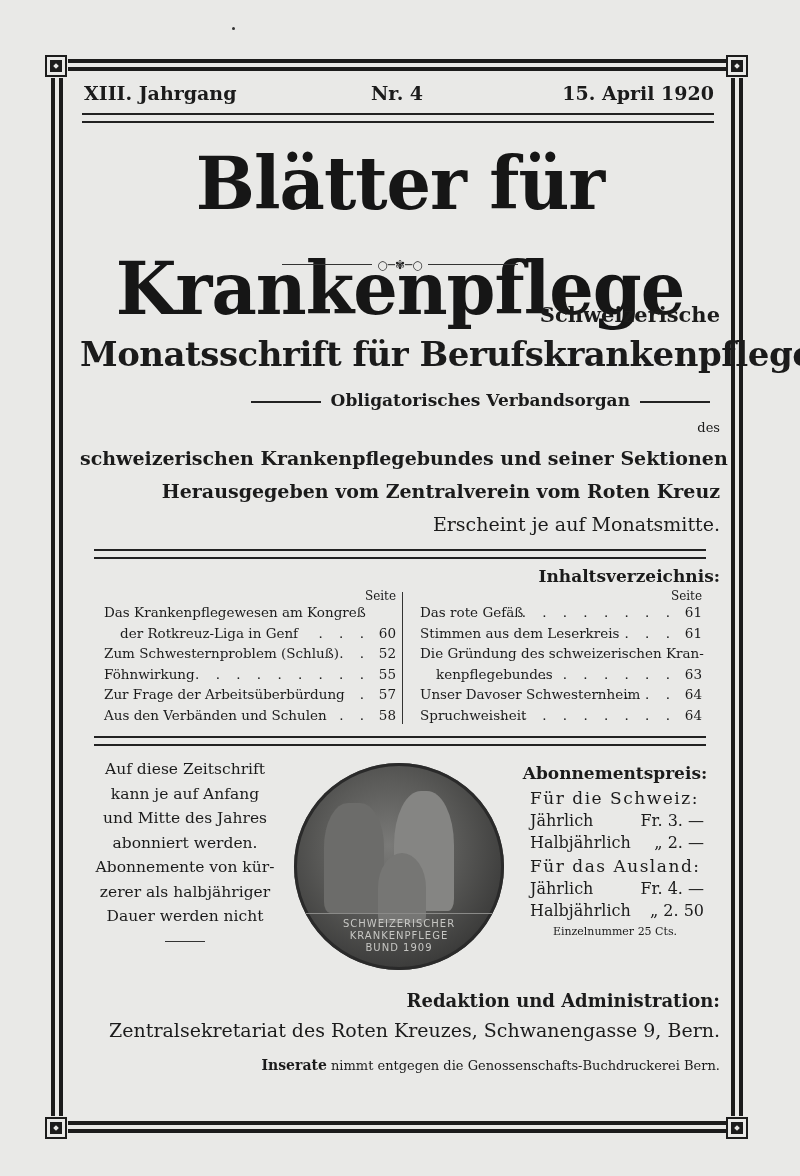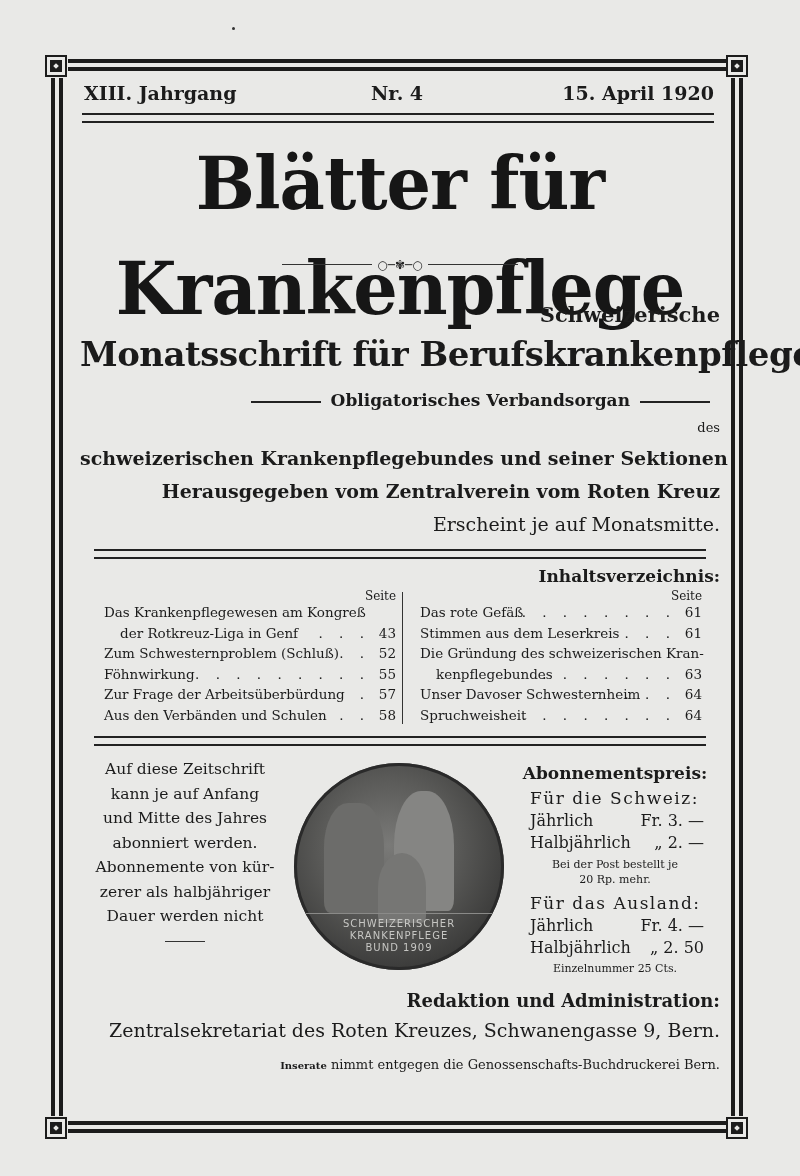--- a/index.html
+++ b/index.html
@@ -98,21 +98,21 @@
   .prices .region { font-size: 17px; line-height: 24px; text-align: left; letter-spacing: 1.5px; padding-left: 10px; }
   .prices .pr { position: relative; font-size: 16px; line-height: 22px; height: 22px; text-align: left; }
   .prices .pr .lbl { position: absolute; left: 10px; }
   .prices .pr .val { position: absolute; right: 6px; }
   .prices .note { font-size: 11px; line-height: 15px; margin: 3px 0 4px; }
   .prices .single { font-size: 11px; line-height: 16px; margin-top: 2px; }
 
   .red-title { top: 990px; font-weight: bold; font-size: 18px; }
   .red-addr { top: 1019px; font-size: 19px; }
   .inserate { top: 1057px; font-size: 13px; }
-  .inserate b { font-size: 10px; }
+  .inserate b { font-size: 14px; }
   .price-line { top: 1085px; font-size: 13px; }
 </style>
 </head>
 <body>
 
 <div class="page">
   <div class="speck"></div>
 
   <div class="hbar top"></div>
   <div class="hbar bottom"></div>
@@ -153,21 +153,21 @@
 
   <div class="toc">
     <div class="toc-col left">
       <div class="seite">Seite</div>
       <div class="toc-row">
         <span class="t">Das Krankenpflegewesen am Kongreß</span>
       </div>
       <div class="toc-row indent">
         <span class="t">der Rotkreuz-Liga in Genf</span>
         <span class="dots">. . .</span>
-        <span class="p">43</span>
+        <span class="p">60</span>
       </div>
       <div class="toc-row">
         <span class="t">Zum Schwesternproblem (Schluß)</span>
         <span class="dots">. .</span>
         <span class="p">52</span>
       </div>
       <div class="toc-row">
         <span class="t">Föhnwirkung</span>
         <span class="dots">. . . . . . . . .</span>
         <span class="p">55</span>
@@ -248,24 +248,20 @@
     <div class="ph">Abonnementspreis:</div>
     <div class="region">Für die Schweiz:</div>
     <div class="pr">
       <span class="lbl">Jährlich</span>
       <span class="val">Fr. 3. —</span>
     </div>
     <div class="pr">
       <span class="lbl">Halbjährlich</span>
       <span class="val">„ 2. —</span>
     </div>
-    <div class="note">
-      <div>Bei der Post bestellt je</div>
-      <div>20 Rp. mehr.</div>
-    </div>
     <div class="region">Für das Ausland:</div>
     <div class="pr">
       <span class="lbl">Jährlich</span>
       <span class="val">Fr. 4. —</span>
     </div>
     <div class="pr">
       <span class="lbl">Halbjährlich</span>
       <span class="val">„ 2. 50</span>
     </div>
     <div class="single">Einzelnummer 25 Cts.</div>

